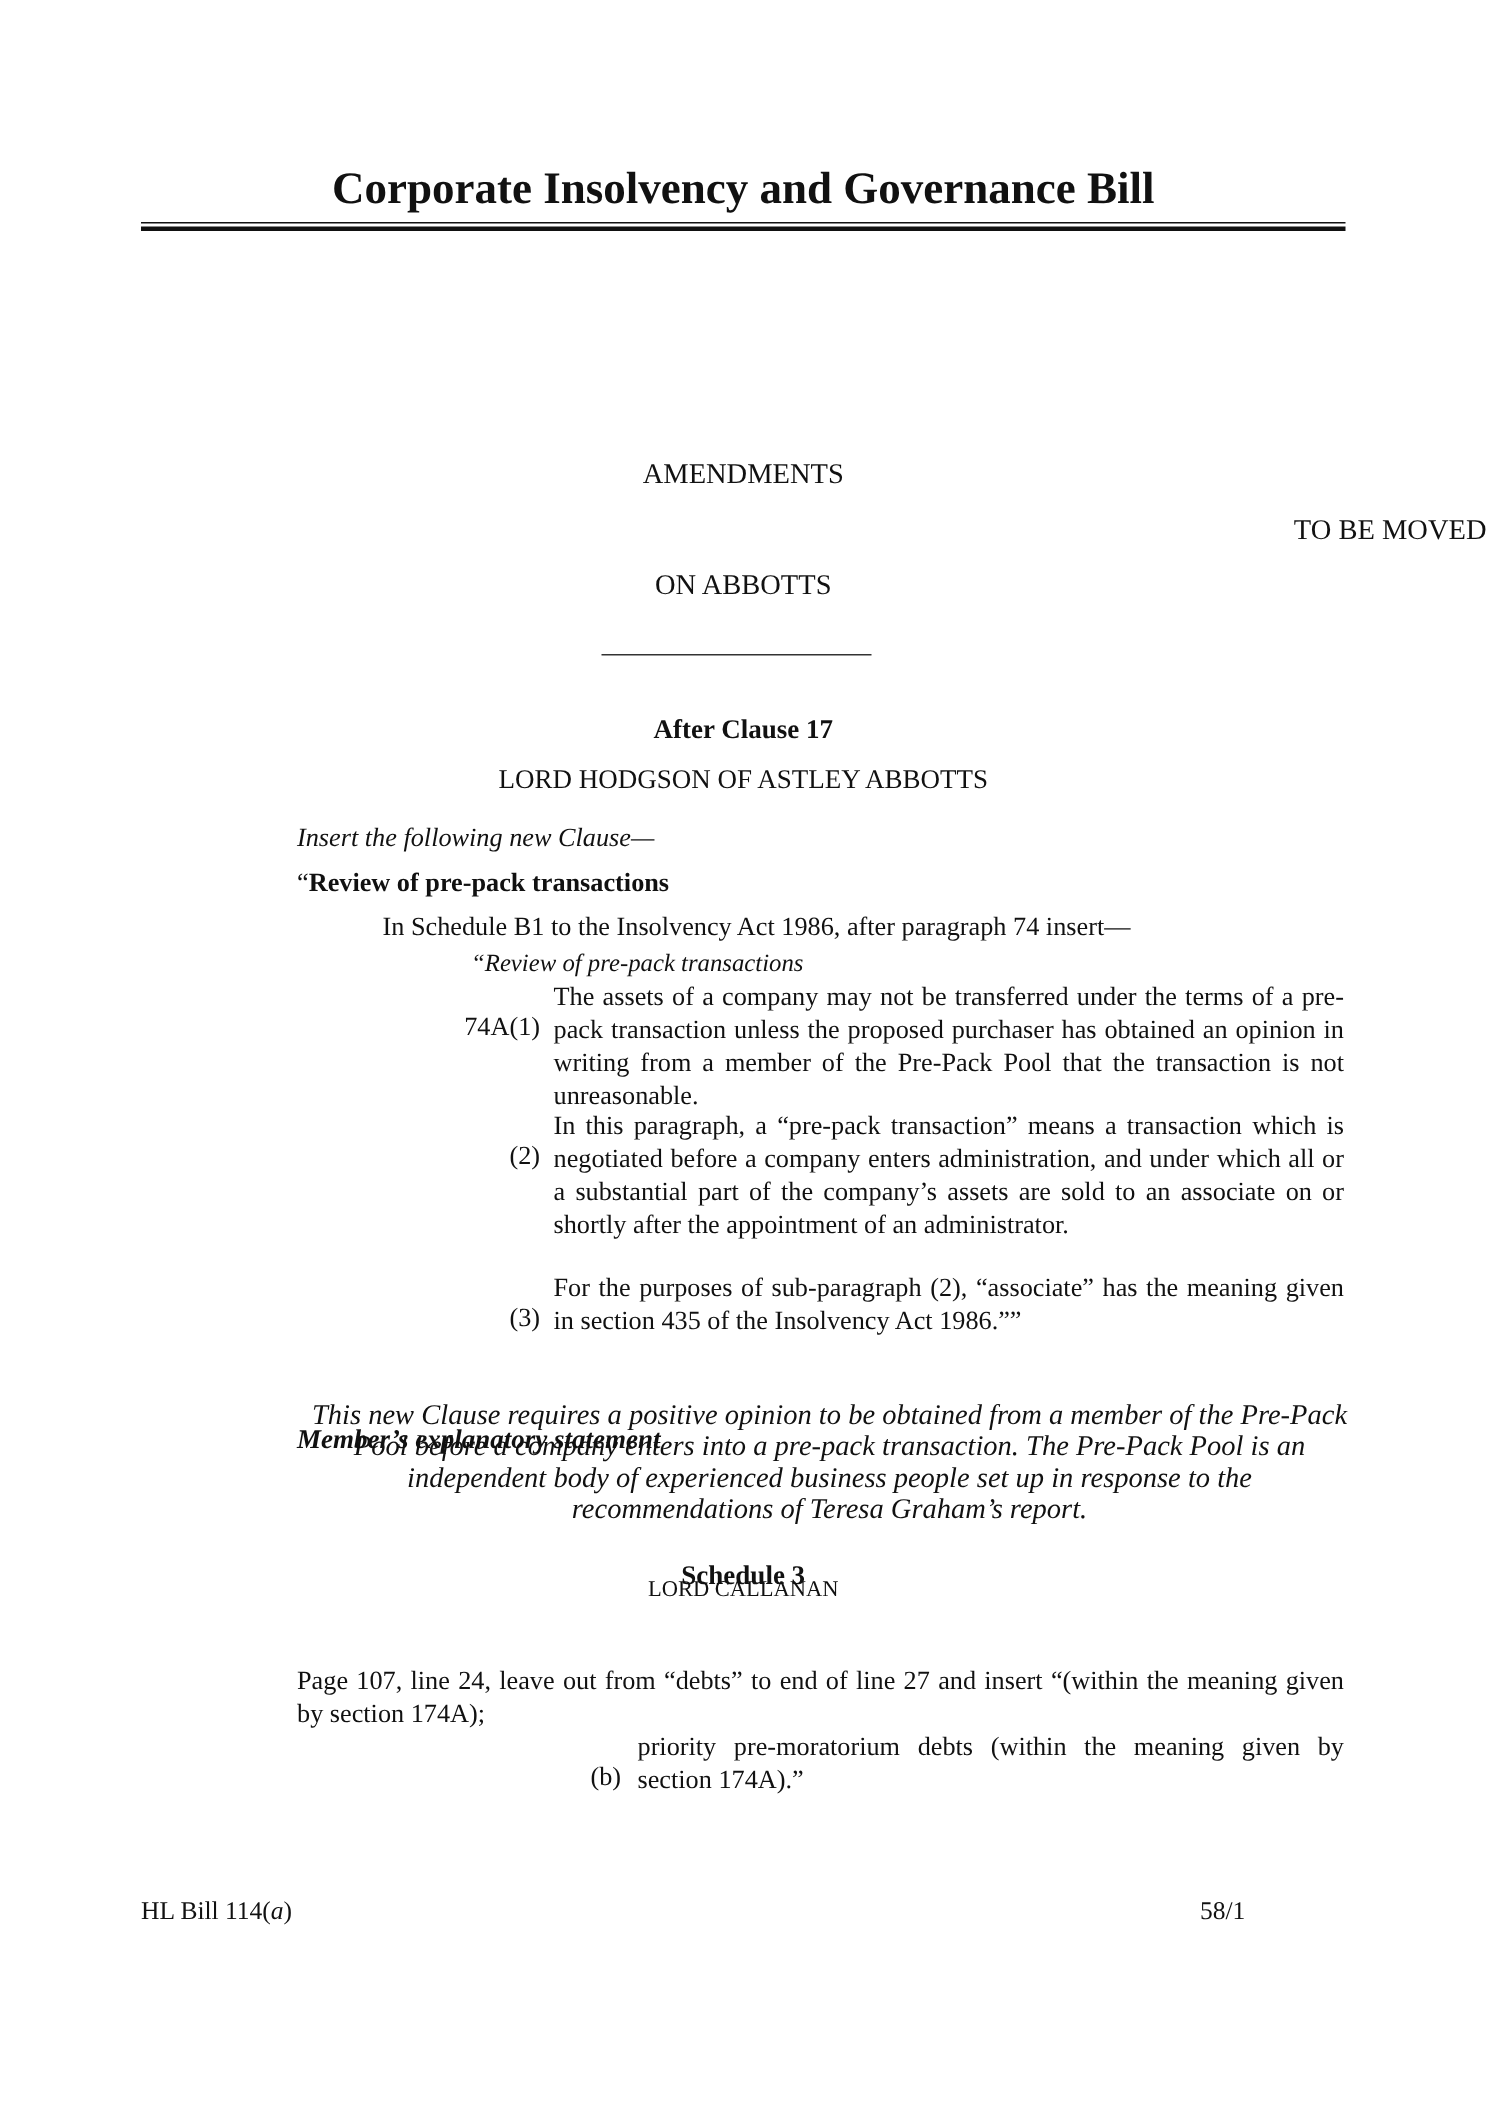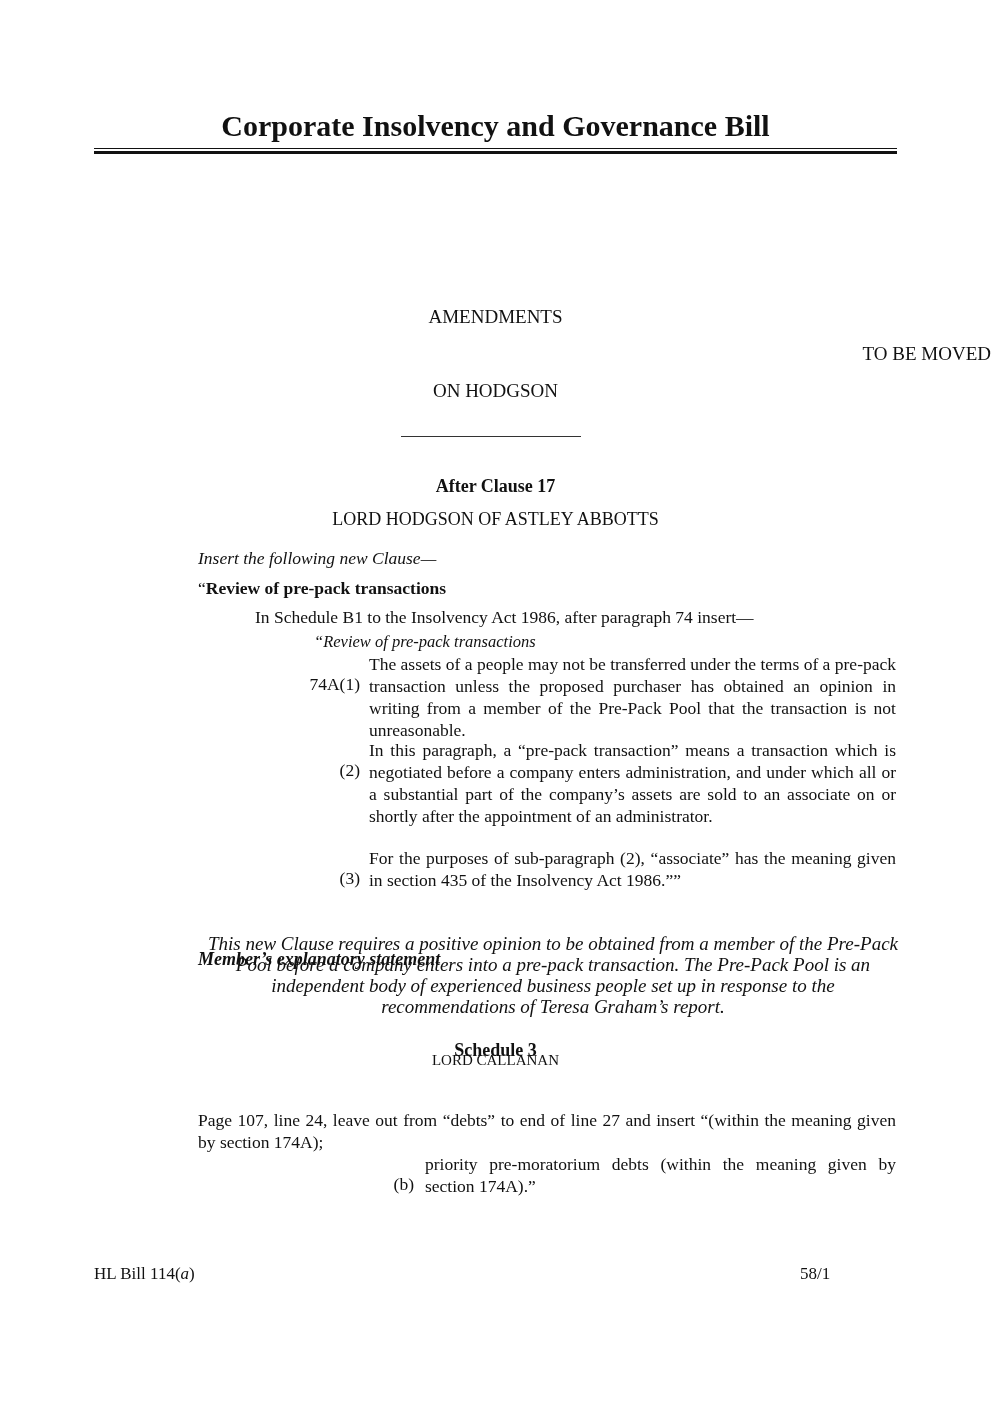--- a/index.html
+++ b/index.html
@@ -30,39 +30,39 @@
 <body>
 
 <div>
 
   <div class="abs title">Corporate Insolvency and Governance Bill</div>
   <div class="abs rule-thin"></div>
   <div class="abs rule-thick"></div>
 
   <div class="abs center heading-line" style="top:306px;">AMENDMENTS</div>
   <div class="abs center heading-line" style="top:343px;text-align:right;">TO BE MOVED</div>
-  <div class="abs center heading-line" style="top:380px;">ON HODGSON</div>
+  <div class="abs center heading-line" style="top:380px;">ON ABBOTTS</div>
 
   <div class="abs short-rule"></div>
 
   <div class="abs center bold text" style="top:475px; font-size:18px;">After Clause 17</div>
   <div class="abs center text" style="top:508px; font-size:18px;">LORD HODGSON OF ASTLEY ABBOTTS</div>
 
   <div class="abs text" style="left:198px; top:547px;font-style:italic;">Insert the following new Clause—</div>
 
   <div class="abs text" style="left:198px; top:577px;">
     <span>“</span><span class="bold">Review of pre-pack transactions</span>
   </div>
 
   <div class="abs text" style="left:255px; top:606px;">In Schedule B1 to the Insolvency Act 1986, after paragraph 74 insert—</div>
 
   <div class="abs text italic" style="left:314px; top:631px; font-size:16.5px;">“Review of pre-pack transactions</div>
 
   <div class="abs text para-num" style="left:280px; width:80px; top:653px;">74A(1)</div>
-  <div class="abs text just" style="left:369px; width:527px; top:653px;">The assets of a people may not be transferred under the terms of a pre-pack transaction unless the proposed purchaser has obtained an opinion in writing from a member of the Pre-Pack Pool that the transaction is not unreasonable.</div>
+  <div class="abs text just" style="left:369px; width:527px; top:653px;">The assets of a company may not be transferred under the terms of a pre-pack transaction unless the proposed purchaser has obtained an opinion in writing from a member of the Pre-Pack Pool that the transaction is not unreasonable.</div>
 
   <div class="abs text para-num" style="left:280px; width:80px; top:739px;">(2)</div>
   <div class="abs text just" style="left:369px; width:527px; top:739px;">In this paragraph, a “pre-pack transaction” means a transaction which is negotiated before a company enters administration, and under which all or a substantial part of the company’s assets are sold to an associate on or shortly after the appointment of an administrator.</div>
 
   <div class="abs text para-num" style="left:280px; width:80px; top:847px;">(3)</div>
   <div class="abs text just" style="left:369px; width:527px; top:847px;">For the purposes of sub-paragraph (2), “associate” has the meaning given in section 435 of the Insolvency Act 1986.””</div>
 
   <div class="abs bold italic" style="left:198px; top:948px; font-size:18px; line-height:22px;">Member’s explanatory statement</div>
   <div class="abs italic" style="left:204px; width:698px; top:933px; font-size:19px; line-height:21px;text-align:center;">This new Clause requires a positive opinion to be obtained from a member of the Pre-Pack Pool before a company enters into a pre-pack transaction. The Pre-Pack Pool is an independent body of experienced business people set up in response to the recommendations of Teresa Graham’s report.</div>
 

